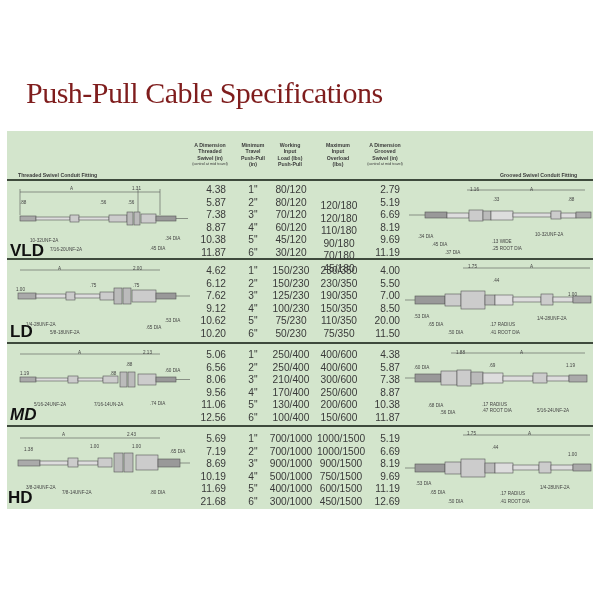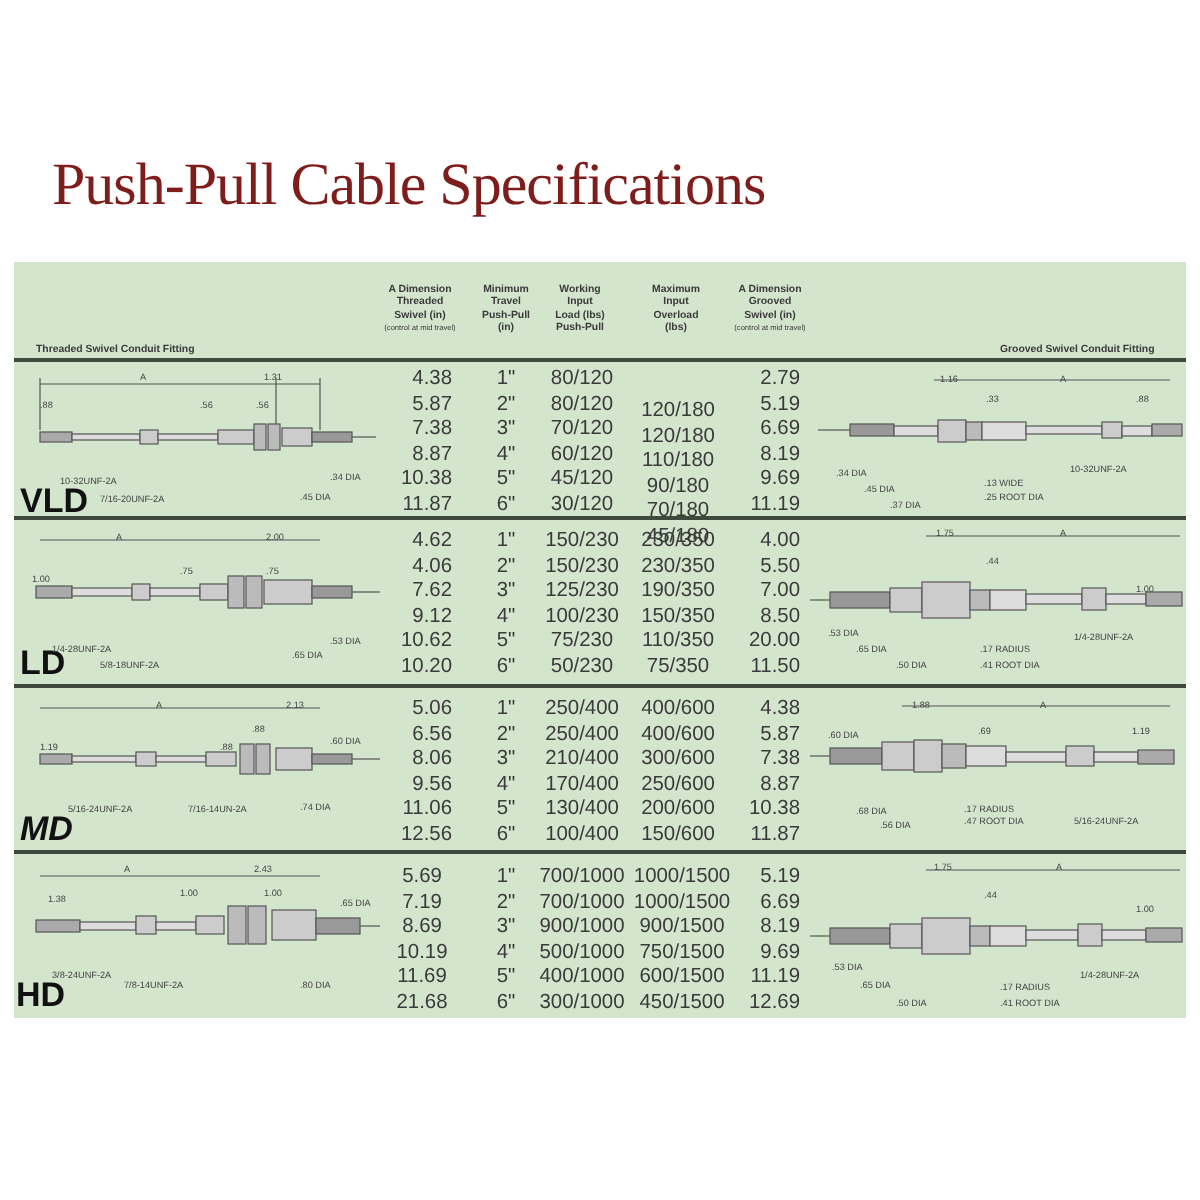--- a/index.html
+++ b/index.html
@@ -103,21 +103,21 @@
   <div>2.79</div>
     <div>5.19</div>
     <div>6.69</div>
     <div>8.19</div>
     <div>9.69</div>
     <div>11.19</div>
 </div>
 
 <div class="col" style="left:196px;top:265px;width:30px;">
   <div>4.62</div>
-    <div>4.06</div>
+    <div>6.12</div>
     <div>7.62</div>
     <div>9.12</div>
     <div>10.62</div>
     <div>10.20</div>
 </div>
 <div class="col center" style="left:243px;top:265px;width:20px;">
   <div>1"</div>
     <div>2"</div>
     <div>3"</div>
     <div>4"</div>
@@ -183,21 +183,21 @@
 </div>
 <div class="col" style="left:370px;top:349px;width:30px;">
   <div>4.38</div>
     <div>5.87</div>
     <div>7.38</div>
     <div>8.87</div>
     <div>10.38</div>
     <div>11.87</div>
 </div>
 
-<div class="col" style="left:196px;top:433px;width:30px;text-align:center;">
+<div class="col" style="left:196px;top:433px;width:30px;">
   <div>5.69</div>
     <div>7.19</div>
     <div>8.69</div>
     <div>10.19</div>
     <div>11.69</div>
     <div>21.68</div>
 </div>
 <div class="col center" style="left:243px;top:433px;width:20px;">
   <div>1"</div>
     <div>2"</div>

